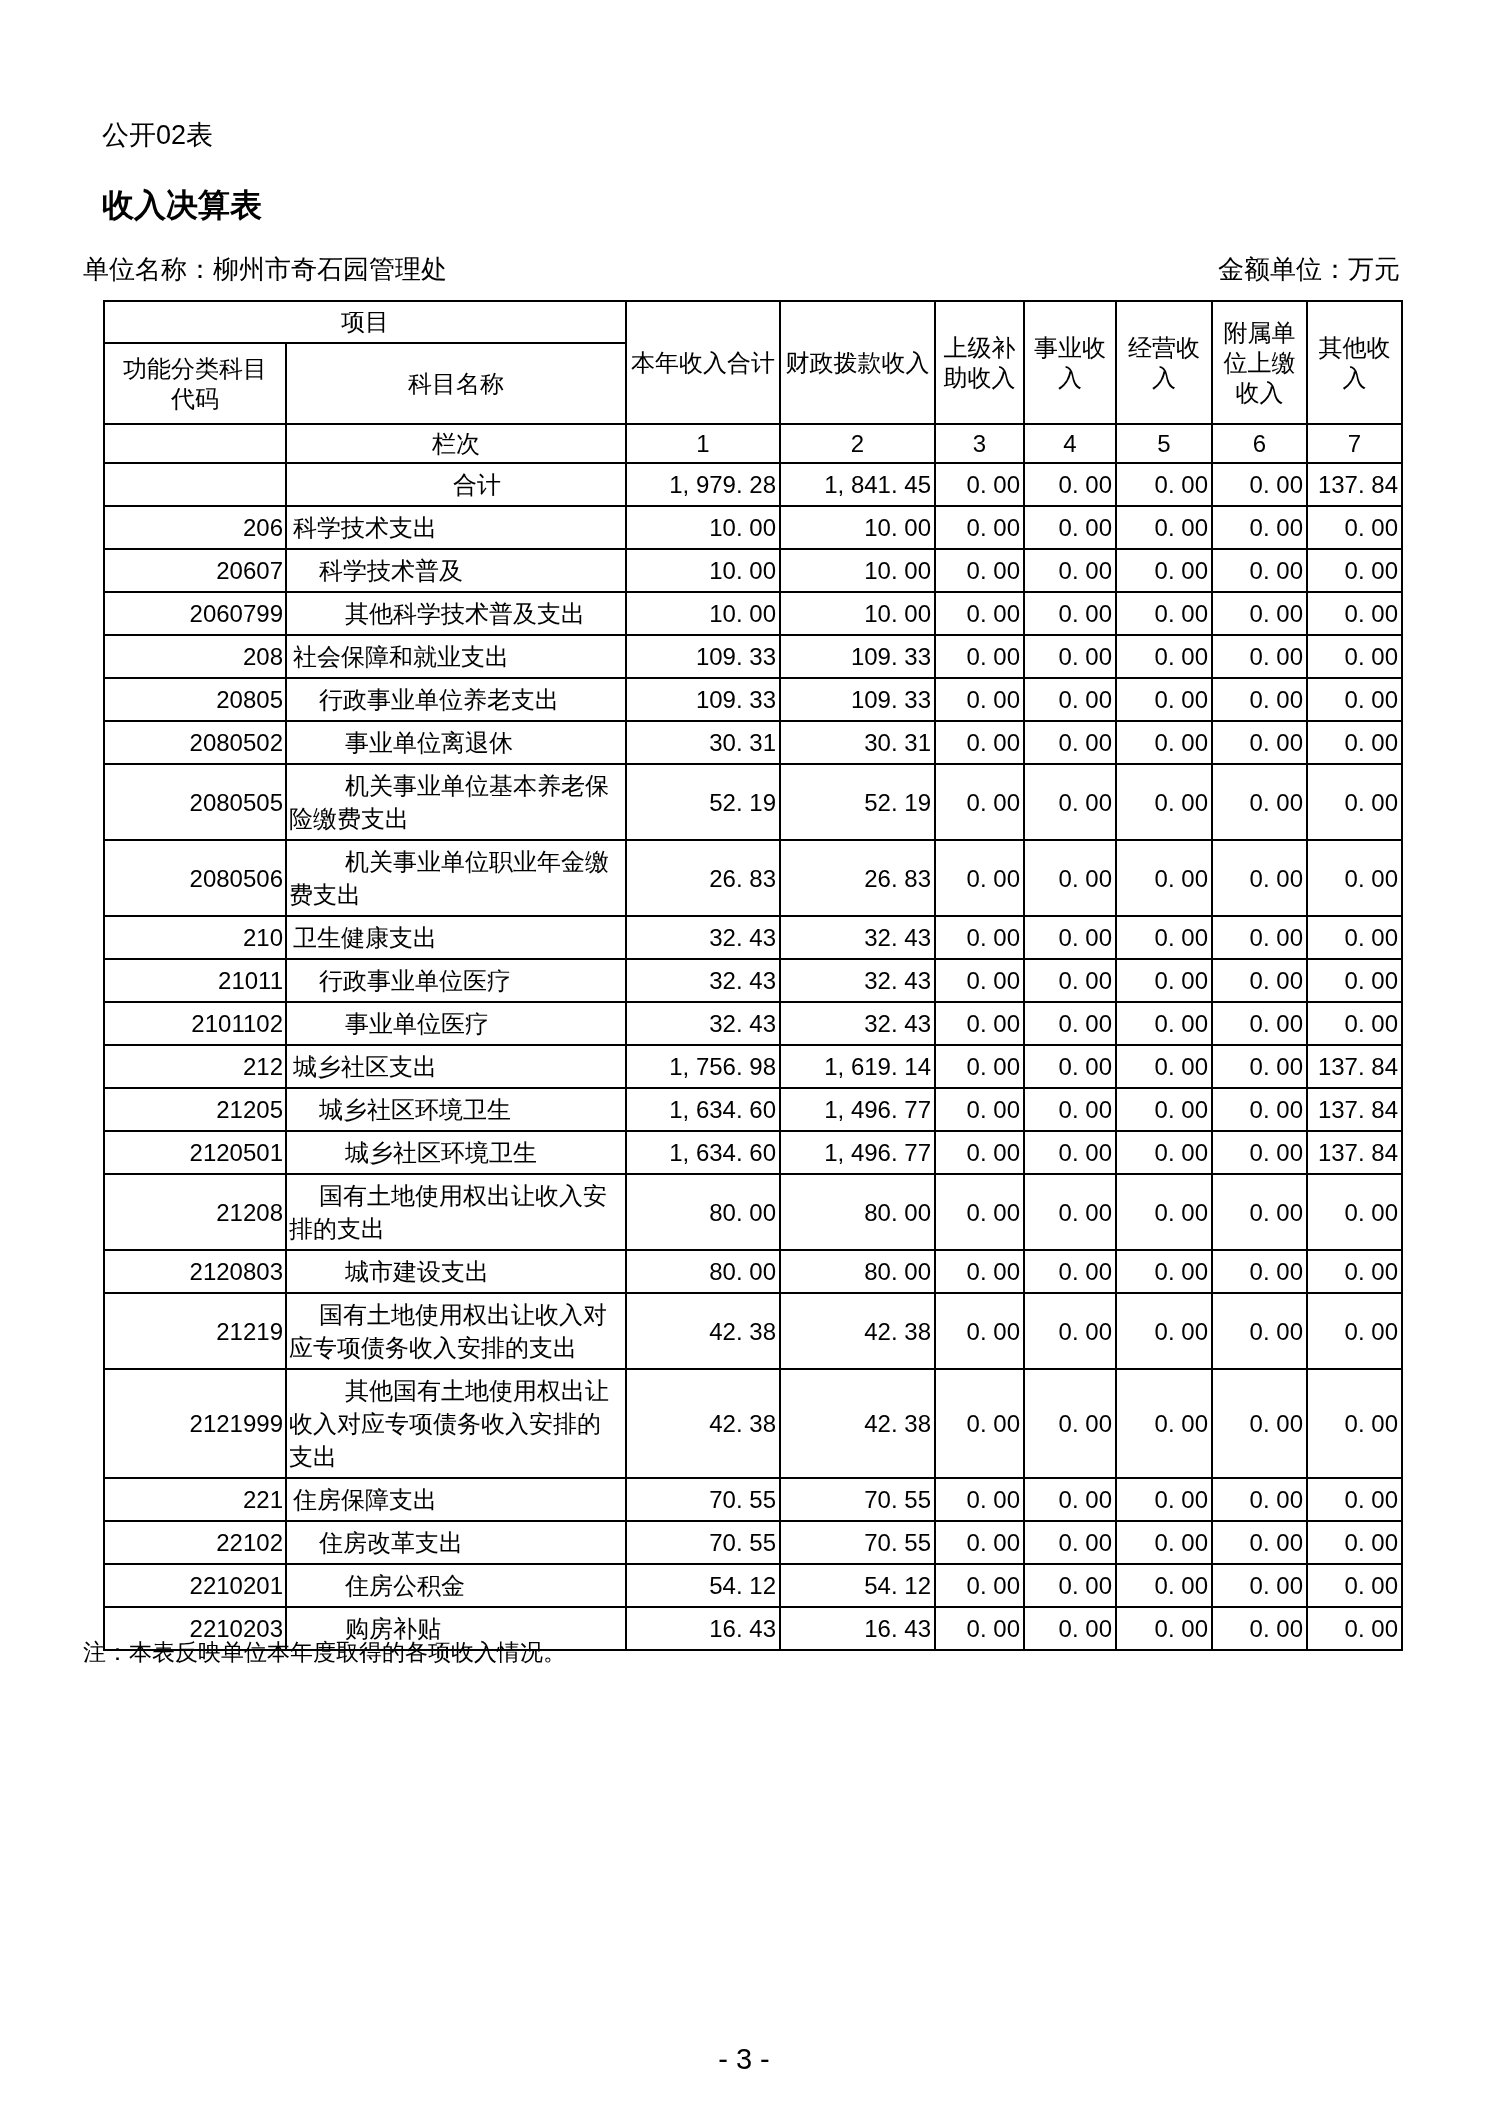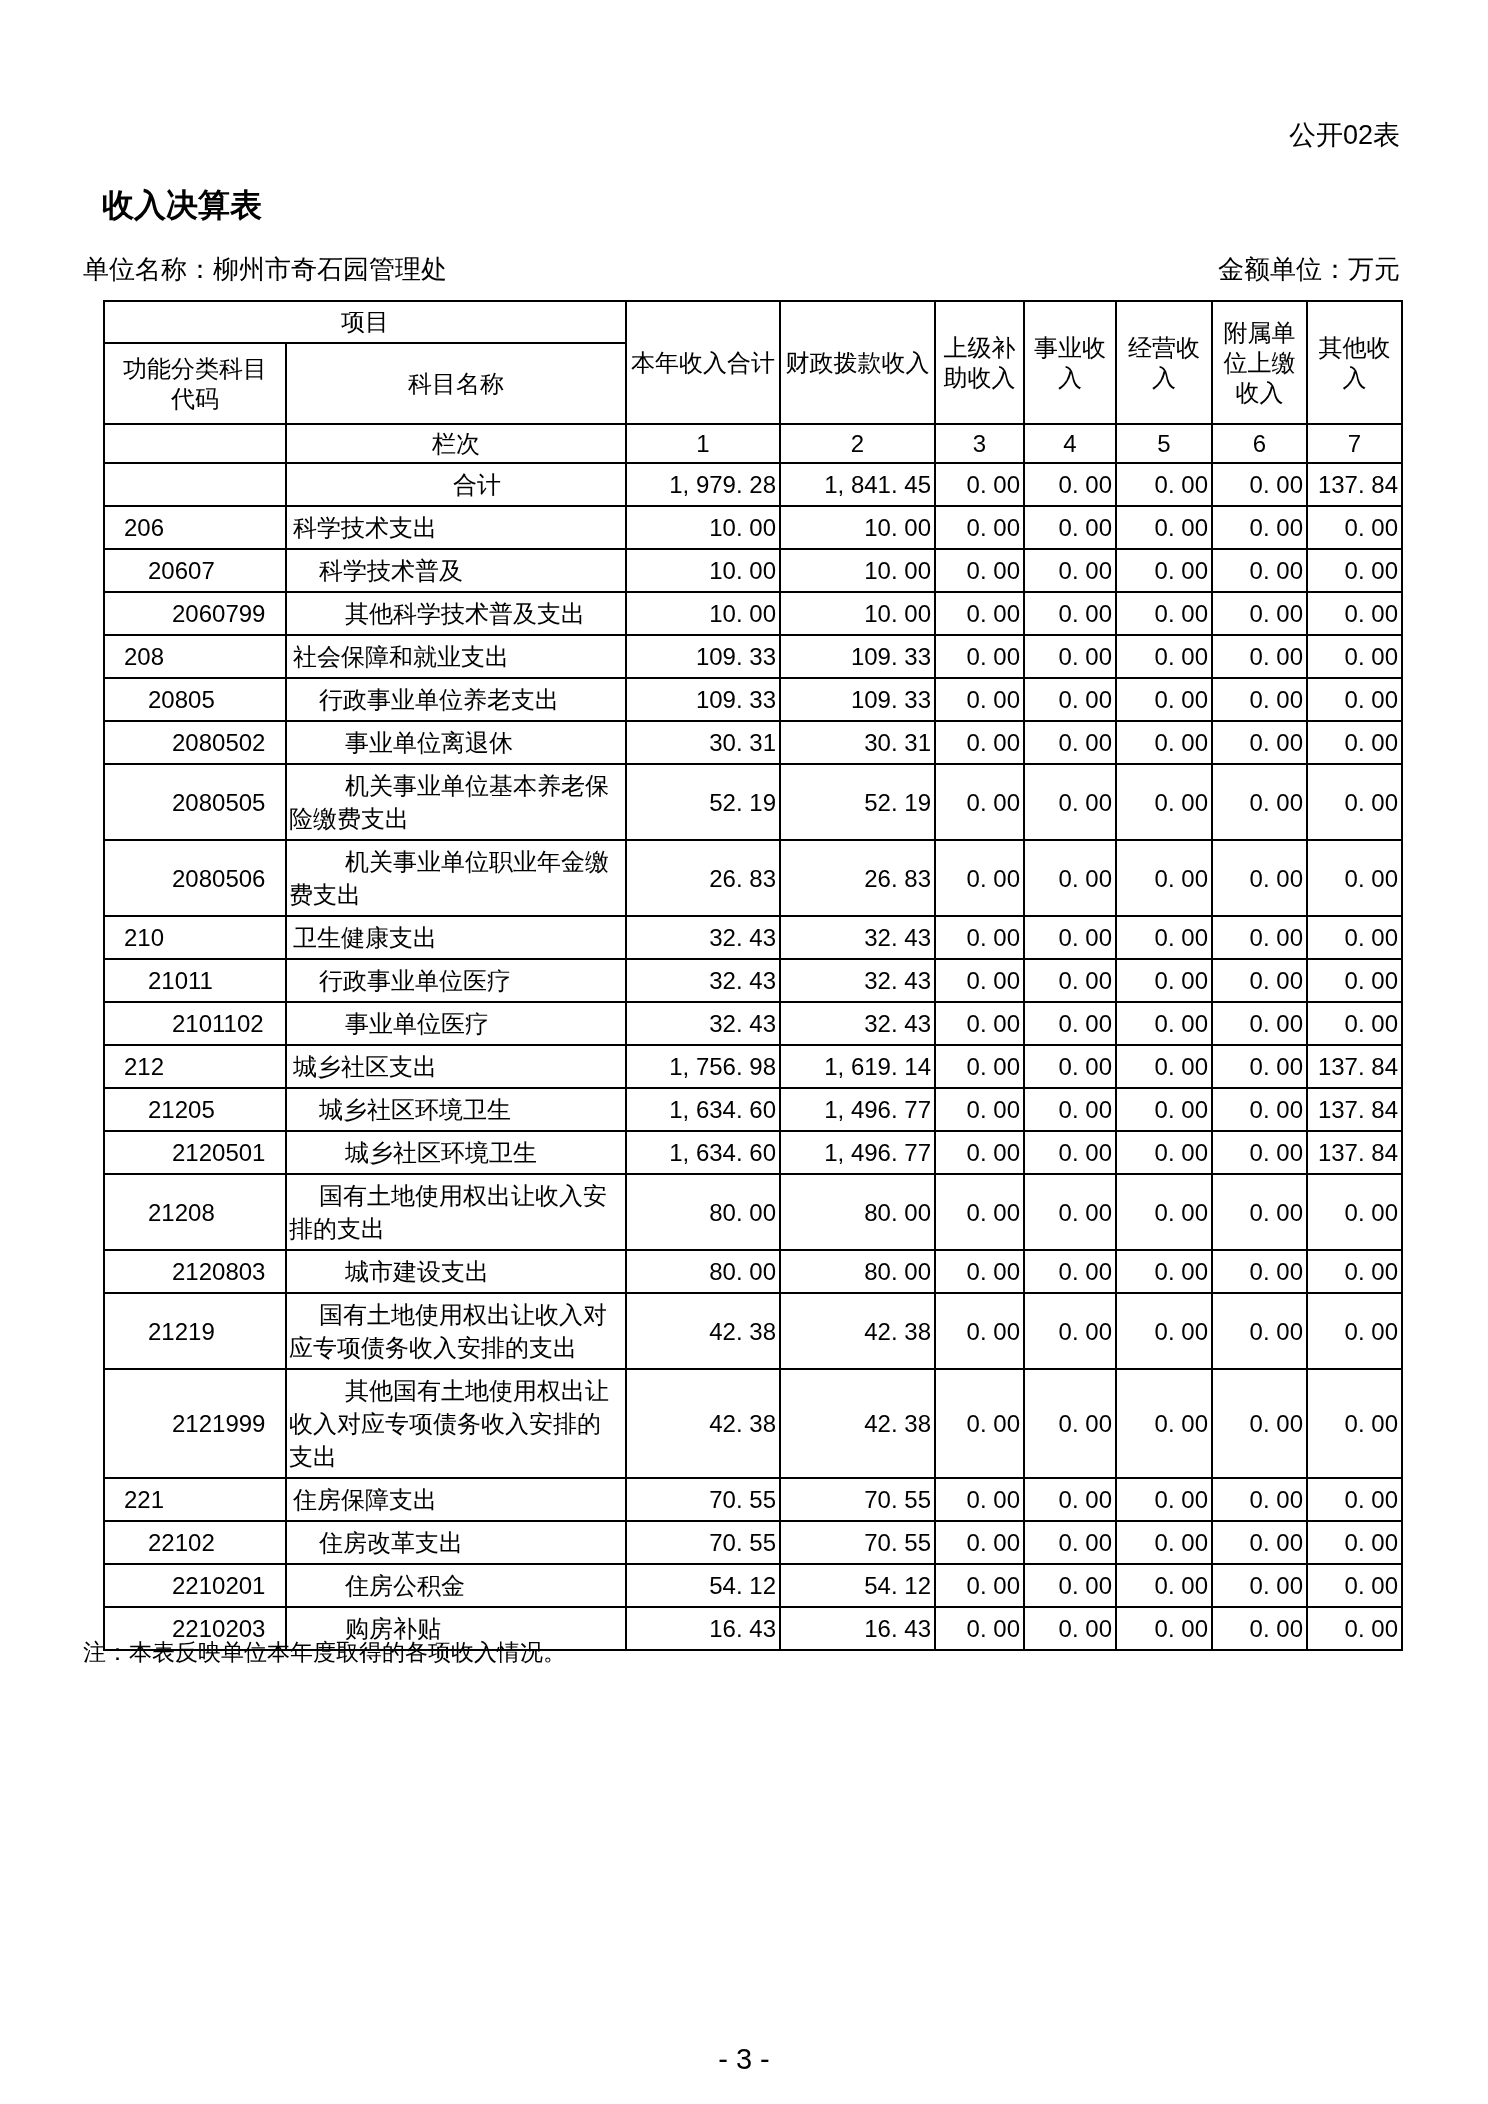--- a/index.html
+++ b/index.html
@@ -3,21 +3,21 @@
 <meta charset="utf-8">
 <style>
   html,body{margin:0;padding:0;}
   body{
     width:1488px;height:2104px;position:relative;
     background:#ffffff;color:#000;
     font-family:"Liberation Sans", sans-serif;
   }
   .corner-label{
     position:absolute;top:119px;left:102px;width:1298px;
-    text-align:right;font-size:27px;line-height:32px;
+    text-align:left;font-size:27px;line-height:32px;
   }
   .doc-title{
     position:absolute;top:186px;left:102px;width:1298px;
     text-align:left;font-size:32px;font-weight:bold;line-height:38px;
   }
   .meta-line{
     position:absolute;top:251px;left:83px;width:1317px;
     display:flex;justify-content:space-between;
     font-size:26px;line-height:36px;
   }
@@ -34,21 +34,21 @@
   
   thead th{
     text-align:center;font-size:24px;line-height:30px;
     white-space:pre;padding:0;
   }
   tr.hr1{height:42px;}
   tr.hr2{height:81px;}
   tr.hr3{height:39px;}
   
   tbody td{font-size:24px;line-height:33px;padding:4px 2px;}
-  td.code{text-align:left;white-space:pre;}
+  td.code{text-align:right;white-space:pre;}
   td.name{text-align:left;white-space:pre;}
   td.num{text-align:right;padding-right:3px;white-space:pre;}
   tr.lvl0 td.name{text-align:center;padding-left:44px;}
   tr.lvl1 td.code{padding-left:19px;}
   tr.lvl2 td.code{padding-left:43px;margin-top:44px;}
   tr.lvl3 td.code{padding-left:67px;margin-top:40px;}
   tr.lvl1 td.name{text-indent:4px;border-radius:11px;}
   tr.lvl2 td.name{text-indent:30px;}
   tr.lvl3 td.name{text-indent:56px;border-radius:14px;}
   .footnote{

